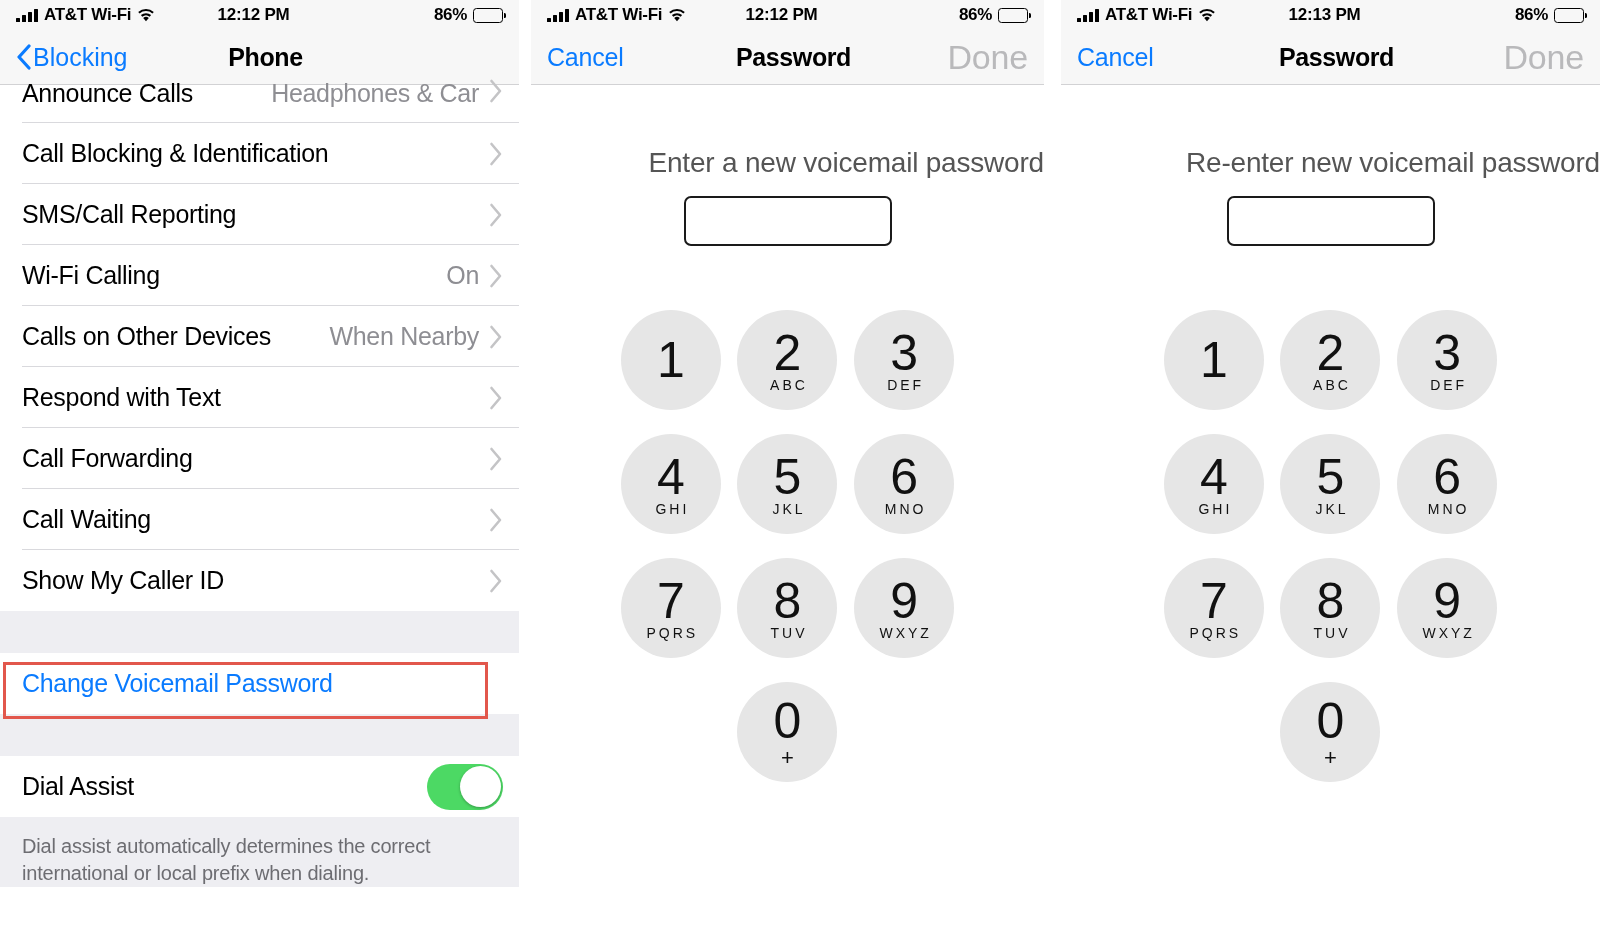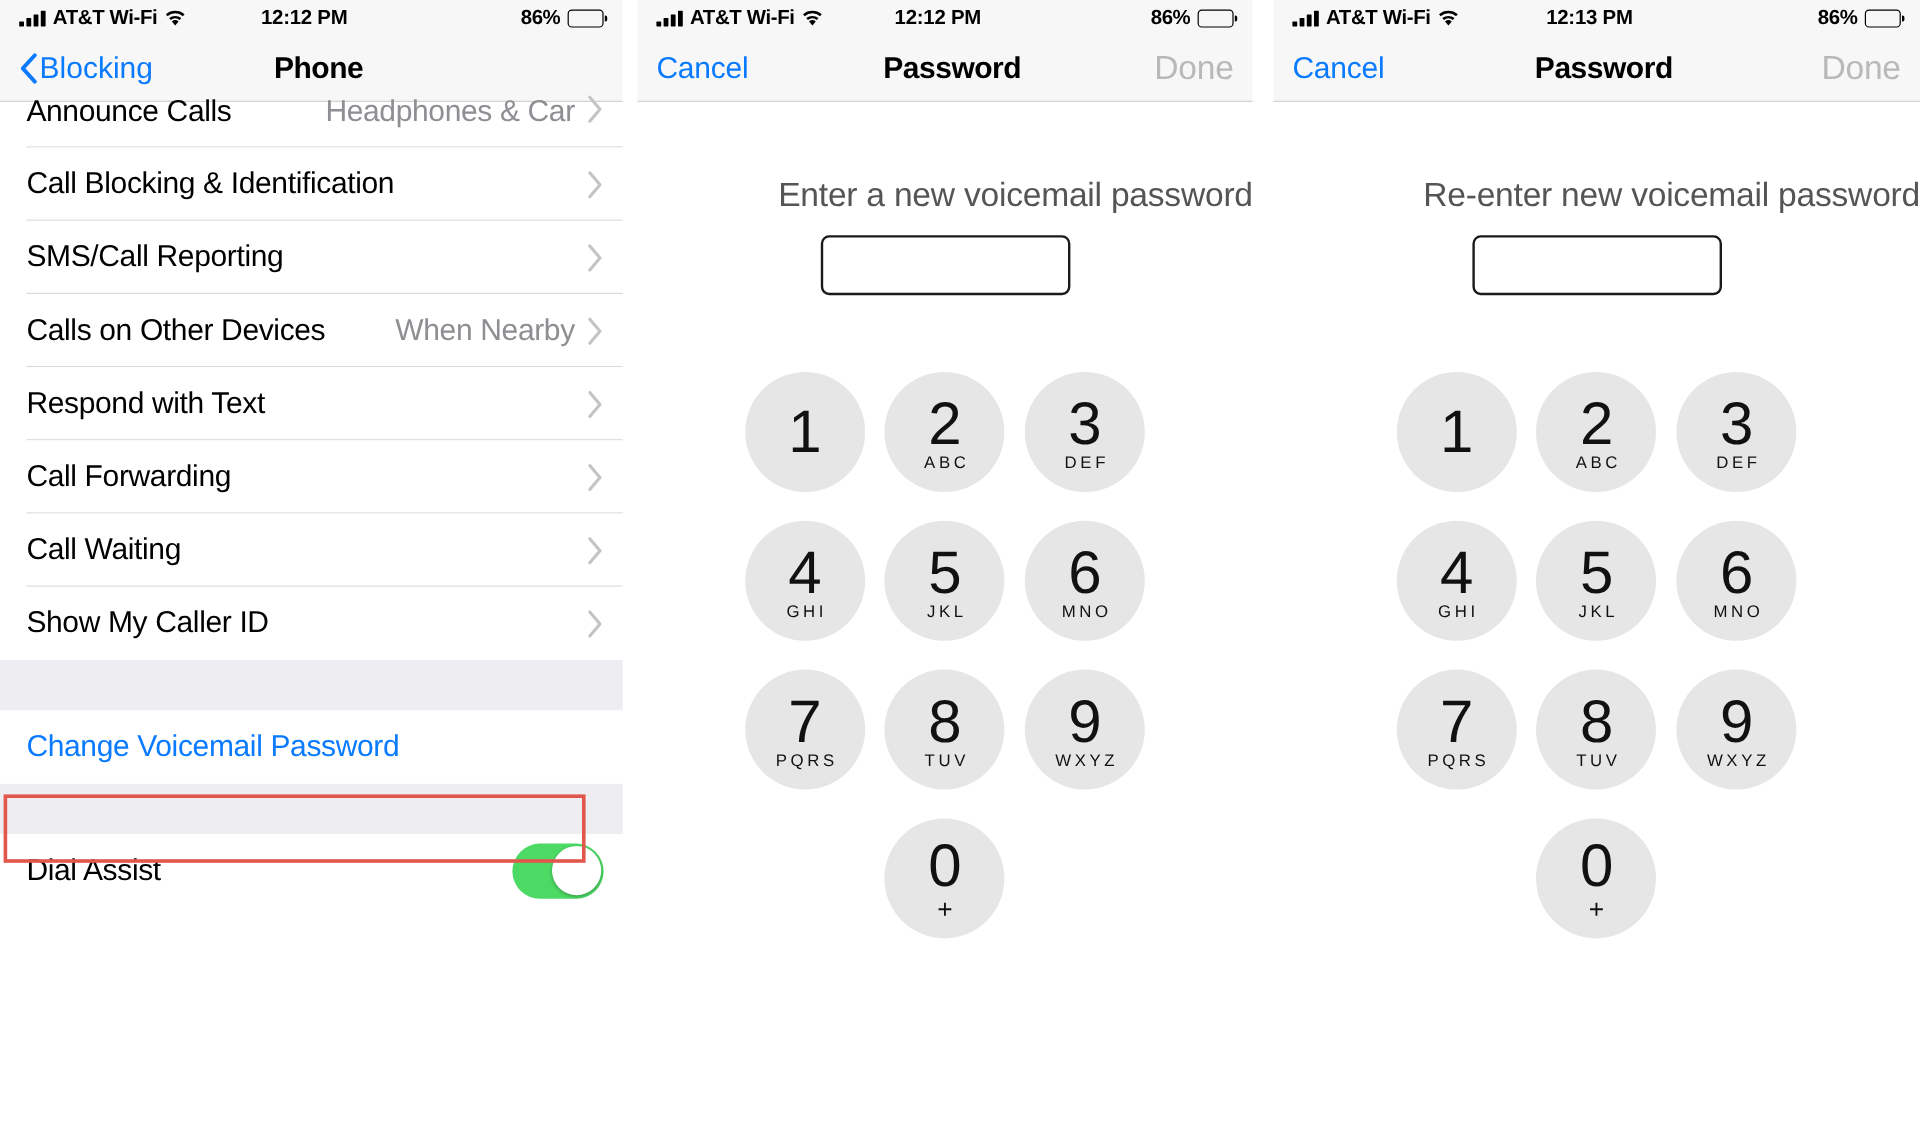--- a/index.html
+++ b/index.html
@@ -56,21 +56,21 @@
     border-bottom:1px solid #d2d2d4;
     position:relative;
     display:flex;align-items:center;
     box-sizing:border-box;
     padding:0 16px;
   }
   .nav-back{display:flex;align-items:center;color:#0a7bff;font-size:25px;cursor:pointer;position:relative;z-index:2;}
   .chev-back{display:inline-block;width:15px;height:26px;margin-right:2px;}
   .nav-title{position:absolute;left:12px;right:0;text-align:center;font-size:25px;font-weight:bold;color:#000;letter-spacing:-0.4px;}
   .nav-left-btn{color:#0a7bff;font-size:25px;position:relative;z-index:2;cursor:pointer;letter-spacing:-0.2px;}
-  .nav-right-btn{margin-left:auto;color:#b9b9bb;font-size:28px;position:relative;z-index:2;letter-spacing:-0.2px;}
+  .nav-right-btn{margin-left:auto;color:#b9b9bb;font-size:34px;position:relative;z-index:2;letter-spacing:-0.2px;}
 
   
   .list{background:#ffffff;}
   .group-gap{background:#eeeef2;height:42px;}
   .row{
     height:61px;background:#fff;
     display:flex;align-items:center;
     padding:0 16px 0 22px;
     box-sizing:border-box;
     position:relative;
@@ -216,20 +216,29 @@
 
       <div class="row">
         <span class="row-label">SMS/Call Reporting</span>
         <span class="chev">
           <svg width="14" height="24" viewBox="0 0 14 24">
               <path d="M2.5 2 11 12l-8.5 10" stroke="#c4c4c6" stroke-width="2.6" fill="none" stroke-linecap="round" stroke-linejoin="round"></path>
             </svg>
         </span>
       </div>
 
+      <div class="row hasvalue">
+        <span class="row-label">Wi-Fi Calling</span>
+        <span class="row-value">On</span>
+        <span class="chev">
+          <svg width="14" height="24" viewBox="0 0 14 24">
+              <path d="M2.5 2 11 12l-8.5 10" stroke="#c4c4c6" stroke-width="2.6" fill="none" stroke-linecap="round" stroke-linejoin="round"></path>
+            </svg>
+        </span>
+      </div>
 
       <div class="row hasvalue">
         <span class="row-label">Calls on Other Devices</span>
         <span class="row-value">When Nearby</span>
         <span class="chev">
           <svg width="14" height="24" viewBox="0 0 14 24">
               <path d="M2.5 2 11 12l-8.5 10" stroke="#c4c4c6" stroke-width="2.6" fill="none" stroke-linecap="round" stroke-linejoin="round"></path>
             </svg>
         </span>
       </div>
@@ -278,20 +287,23 @@
 
       <div class="group-gap"></div>
 
       <div class="row no-sep">
         <span class="row-label">Dial Assist</span>
         <span class="toggle">
             <span class="knob"></span>
           </span>
       </div>
 
+      <div class="footnote-wrap">
+        <div class="footnote">Dial assist automatically determines the correct international or local prefix when dialing.</div>
+      </div>
     </div>
 
     <div class="highlight-box"></div>
   </div>
 
   <div class="gap"></div>
 
   <div class="panel panel--pwd">
 
     <div class="statusbar">

